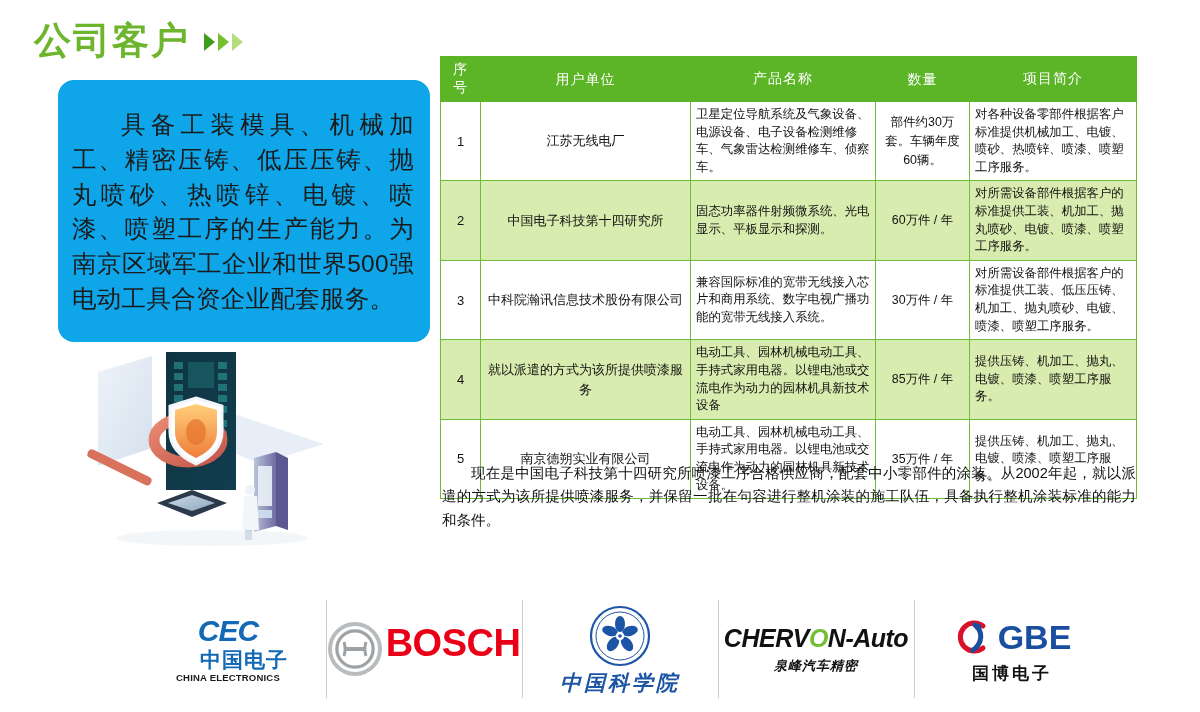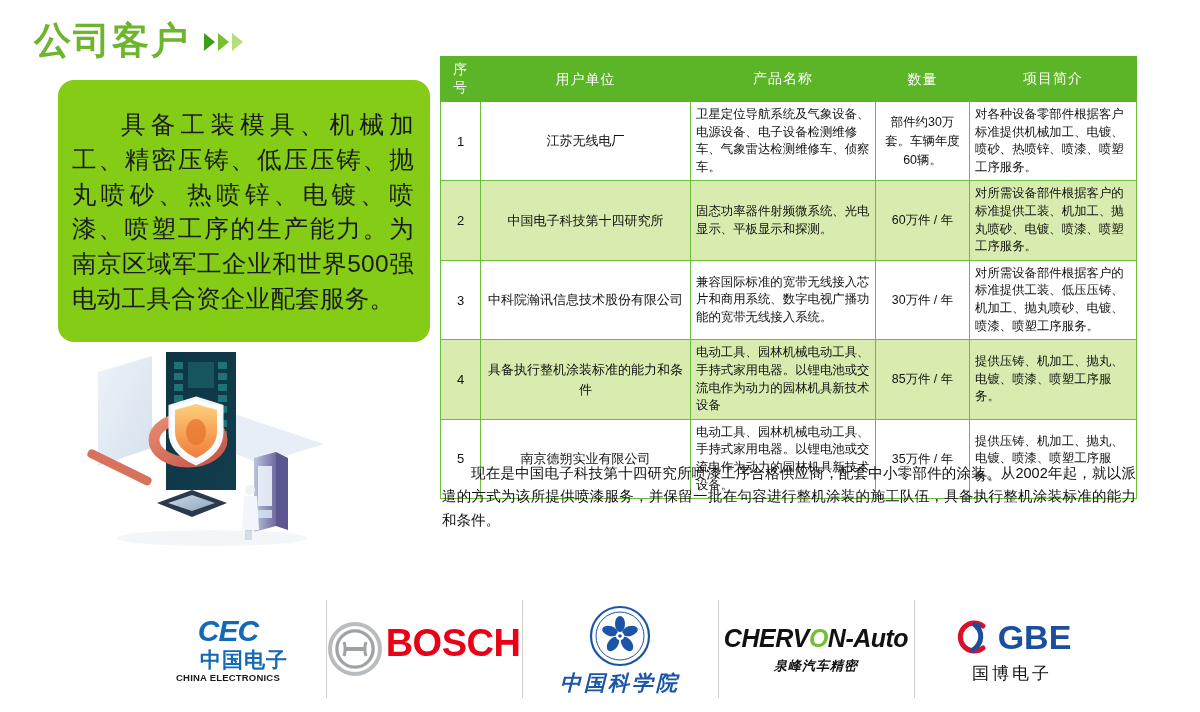--- a/index.html
+++ b/index.html
@@ -20,21 +20,21 @@
   }
   #title-arrows { display: flex; align-items: center; margin-left: 14px; margin-bottom: 8px; gap: 3px; }
   .tri { width: 0; height: 0; border-top: 9px solid transparent; border-bottom: 9px solid transparent; }
   .tri.a { border-left: 11px solid #3f9c1f; }
   .tri.b { border-left: 11px solid #76c02e; }
   .tri.c { border-left: 11px solid #b5dd7d; }
 
   
   #left-card {
     position: absolute; left: 58px; top: 80px; width: 372px; height: 262px;
-    background: #84cc16; border-radius: 16px;
+    background: #0ea5e9; border-radius: 16px;
   }
   #left-card-text {
     padding: 28px 16px 0 14px;
     font-size: 24.5px; line-height: 1.42; color: #1a1a1a;
     text-align: justify; text-indent: 2em;
     font-family: "Liberation Sans", "DejaVu Sans", sans-serif;
     letter-spacing: 0.3px;
   }
 
   
@@ -99,21 +99,21 @@
             color: #1c55a5; letter-spacing: 3px; margin-top: 6px; font-style: italic; }
 
   
   .chv-main { font-size: 25px; font-weight: bold; font-style: italic; color: #111; letter-spacing: -0.5px; display: flex; align-items: center; }
   .chv-o { color: #73bf33; }
   .chv-cn { font-size: 13px; font-weight: bold; font-style: italic; color: #111; letter-spacing: 1px; margin-top: 8px; }
 
   
   .gbe-row { display: flex; align-items: center; gap: 5px; }
   .gbe-text { font-size: 34px; font-weight: bold; color: #1a4fa0; letter-spacing: 0px; }
-  .gbe-cn { font-size: 17px; color: #111; letter-spacing: 3px; margin-top: 8px; }
+  .gbe-cn { font-size: 17px; color: #111; letter-spacing: 3px; margin-top: 8px; font-weight: bold; }
 </style>
 </head>
 <body>
 
 <div id="page">
 
   <div id="title-block">
     <div id="page-title">公司客户</div>
     <div id="title-arrows">
       <span class="tri a"></span>
@@ -236,21 +236,21 @@
       </tr>
       <tr class="odd">
         <td class="c-no">3</td>
         <td class="c-unit">中科院瀚讯信息技术股份有限公司</td>
         <td class="c-prod">兼容国际标准的宽带无线接入芯片和商用系统、数字电视广播功能的宽带无线接入系统。</td>
         <td class="c-qty">30万件 / 年</td>
         <td class="c-desc">对所需设备部件根据客户的标准提供工装、低压压铸、机加工、抛丸喷砂、电镀、喷漆、喷塑工序服务。</td>
       </tr>
       <tr class="even">
         <td class="c-no">4</td>
-        <td class="c-unit">具备执行整机涂装标准的能力和条件</td>
+        <td class="c-unit">就以派遣的方式为该所提供喷漆服务</td>
         <td class="c-prod">电动工具、园林机械电动工具、手持式家用电器。以锂电池或交流电作为动力的园林机具新技术设备</td>
         <td class="c-qty">85万件 / 年</td>
         <td class="c-desc">提供压铸、机加工、抛丸、电镀、喷漆、喷塑工序服务。</td>
       </tr>
       <tr class="odd">
         <td class="c-no">5</td>
         <td class="c-unit">南京德朔实业有限公司</td>
         <td class="c-prod">电动工具、园林机械电动工具、手持式家用电器。以锂电池或交流电作为动力的园林机具新技术设备。</td>
         <td class="c-qty">35万件 / 年</td>
         <td class="c-desc">提供压铸、机加工、抛丸、电镀、喷漆、喷塑工序服务。</td>

